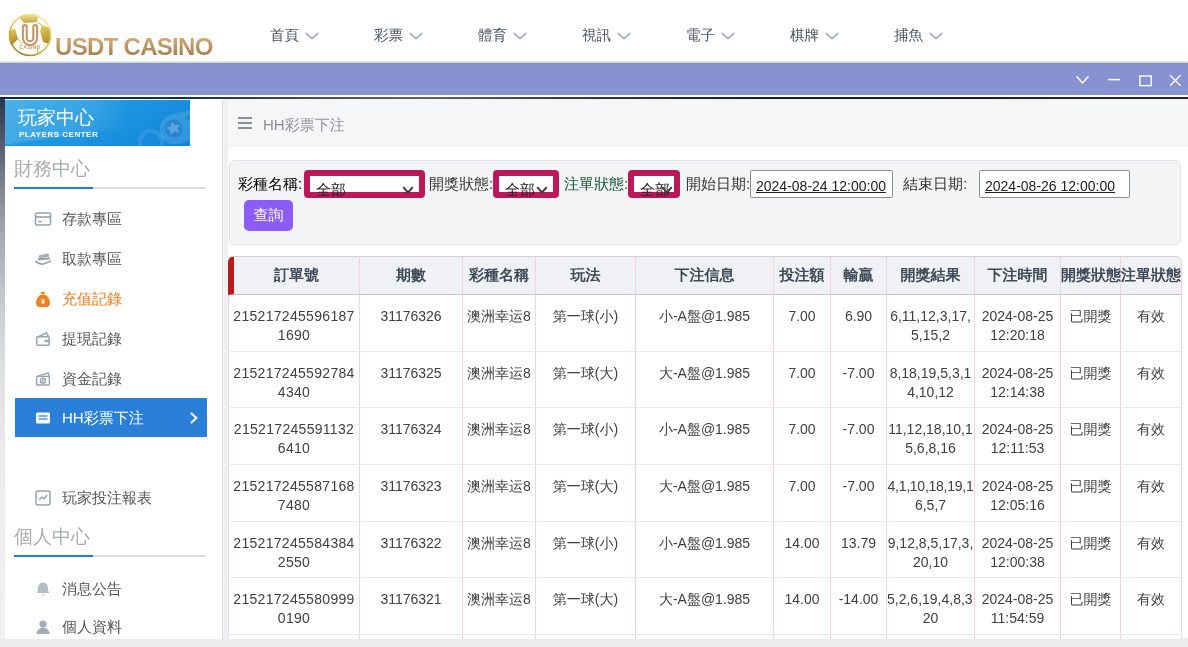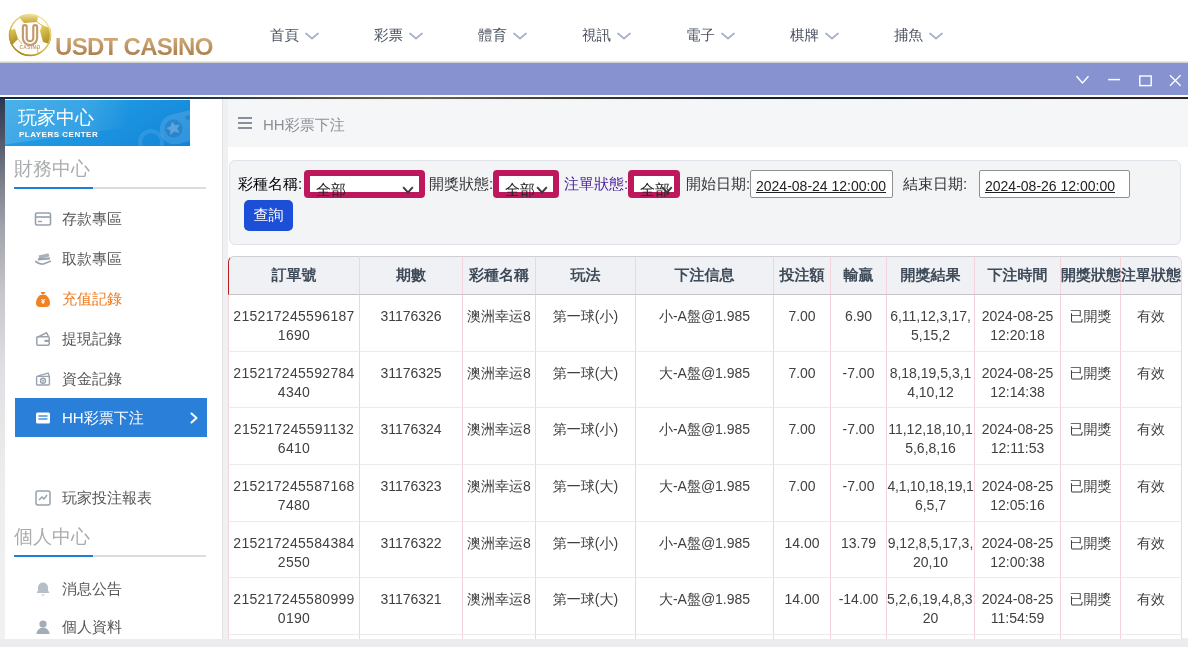--- a/index.html
+++ b/index.html
@@ -39,26 +39,26 @@
 #crumb{position:absolute;left:228px;top:1px;width:960px;height:47px;background:#f4f6f8;}
 #crumb .h{position:absolute;left:10px;top:17px;width:14px;height:13px;}
 #crumb .h i{display:block;height:2px;background:#8a9097;margin-bottom:3px;}
 #crumb .tx{position:absolute;left:35px;top:16px;font-size:15px;color:#8b9095;}
 #filter{position:absolute;left:229px;top:61px;width:952px;height:85px;background:#f2f4f6;border:1px solid #e2e2ea;border-radius:6px;}
 .sel{position:absolute;top:71px;height:28px;border:6px solid #be185d;border-radius:4px;background:#fff;font-size:15px;color:#222;}
 .sel .v{position:absolute;left:6px;top:5px;}
 .sel .c{position:absolute;right:5px;top:10px;}
 .inp{position:absolute;top:71px;height:28px;border:1px solid #8f8f8f;border-radius:2px;background:#fff;font-size:15px;color:#222;}
 .inp .v{position:absolute;left:5px;top:6.5px;white-space:nowrap;font-size:14px;text-decoration:underline;}
-#btn{position:absolute;left:244px;top:101px;width:49px;height:31px;background:#1d4ed8;border-radius:5px;line-height:31px;color:#fff;font-size:15px;text-align:center;line-height:30px;}
+#btn{position:absolute;left:244px;top:101px;width:49px;height:31px;background:#8b5cf6;border-radius:5px;line-height:31px;color:#fff;font-size:15px;text-align:center;line-height:30px;}
 
 #tbl{position:absolute;left:228px;top:157px;width:953px;border-collapse:separate;border-spacing:0;table-layout:fixed;font-size:14px;color:#404040;background:#fff;border-radius:6px 6px 0 0;}
 #tbl th{background:#eff1f4;font-weight:bold;color:#3e4a58;height:39px;white-space:nowrap;border-top:1px solid #cfcfd4;border-bottom:1px solid #c9c2c6;border-right:1px solid #f4d4da;text-align:center;vertical-align:middle;font-size:15px;padding:0;}
 #tbl td{height:57px;border-bottom:1px solid #ebebee;border-right:1px solid #f4d4da;text-align:center;vertical-align:top;line-height:19px;padding:12px 0 0 0;overflow:hidden;}
-#tbl th:first-child{border-left:1px solid #b91c1c;border-radius:6px 0 0 0;margin-top:36px;}
+#tbl th:first-child{border-left:6px solid #b91c1c;border-radius:6px 0 0 0;margin-top:36px;}
 #tbl th:last-child{border-radius:0 6px 0 0;}
 #tbl td:first-child{border-left:1px solid #f4d4da;}
 #tbl tr.e td{height:5px;border-bottom:none;padding:0;}
 .od{letter-spacing:0.3px;}
 #tbl tr:nth-child(3) td,#tbl tr:nth-child(6) td{height:56px;}
 #bstrip{position:absolute;left:0;top:639px;width:1188px;height:8px;background:#ececee;}
 </style>
 </head>
 <body>
 
@@ -270,21 +270,21 @@
         <path d="M1.2 1.2 L6 6.5 L10.8 1.2" fill="none" stroke="#3a3a3a" stroke-width="1.9"></path>
       </svg>
     </div>
   <div class="abs" style="left:429px;top:76px;font-size:15px;color:#333">開獎狀態:</div>
   <div class="sel" style="left:493px;width:66px">
       <span class="v">全部</span>
       <svg class="c" width="12" height="8" viewBox="0 0 12 8">
         <path d="M1.2 1.2 L6 6.5 L10.8 1.2" fill="none" stroke="#3a3a3a" stroke-width="1.9"></path>
       </svg>
     </div>
-  <div class="abs" style="left:564px;top:76px;font-size:15px;color:#4c1d95">注單狀態:</div>
+  <div class="abs" style="left:564px;top:76px;font-size:15px;color:#14532d">注單狀態:</div>
   <div class="sel" style="left:628px;width:52px">
       <span class="v">全部</span>
       <svg class="c" style="right:1px" width="12" height="8" viewBox="0 0 12 8">
         <path d="M1.2 1.2 L6 6.5 L10.8 1.2" fill="none" stroke="#3a3a3a" stroke-width="1.9"></path>
       </svg>
     </div>
   <div class="abs" style="left:686px;top:76px;font-size:15px;color:#333">開始日期:</div>
   <div class="inp" style="left:750px;width:143px">
       <span class="v">2024-08-24 12:00:00</span>
     </div>

